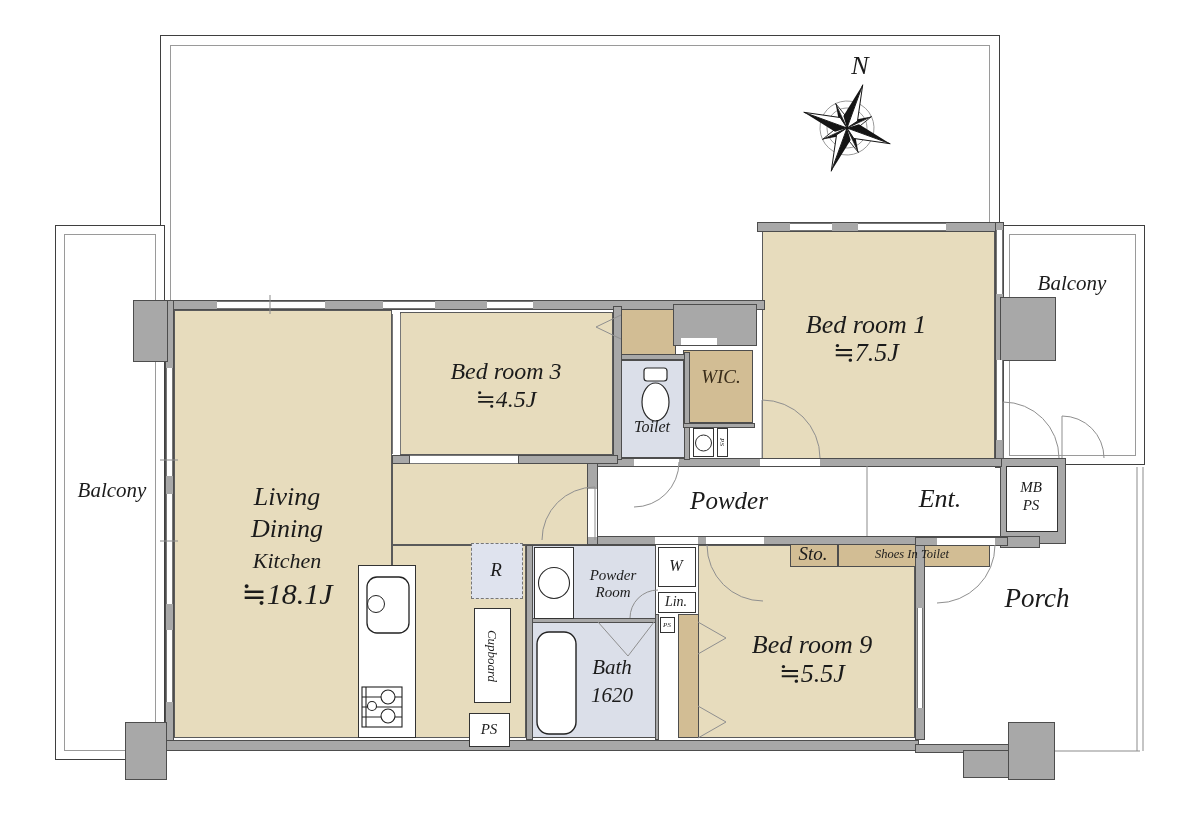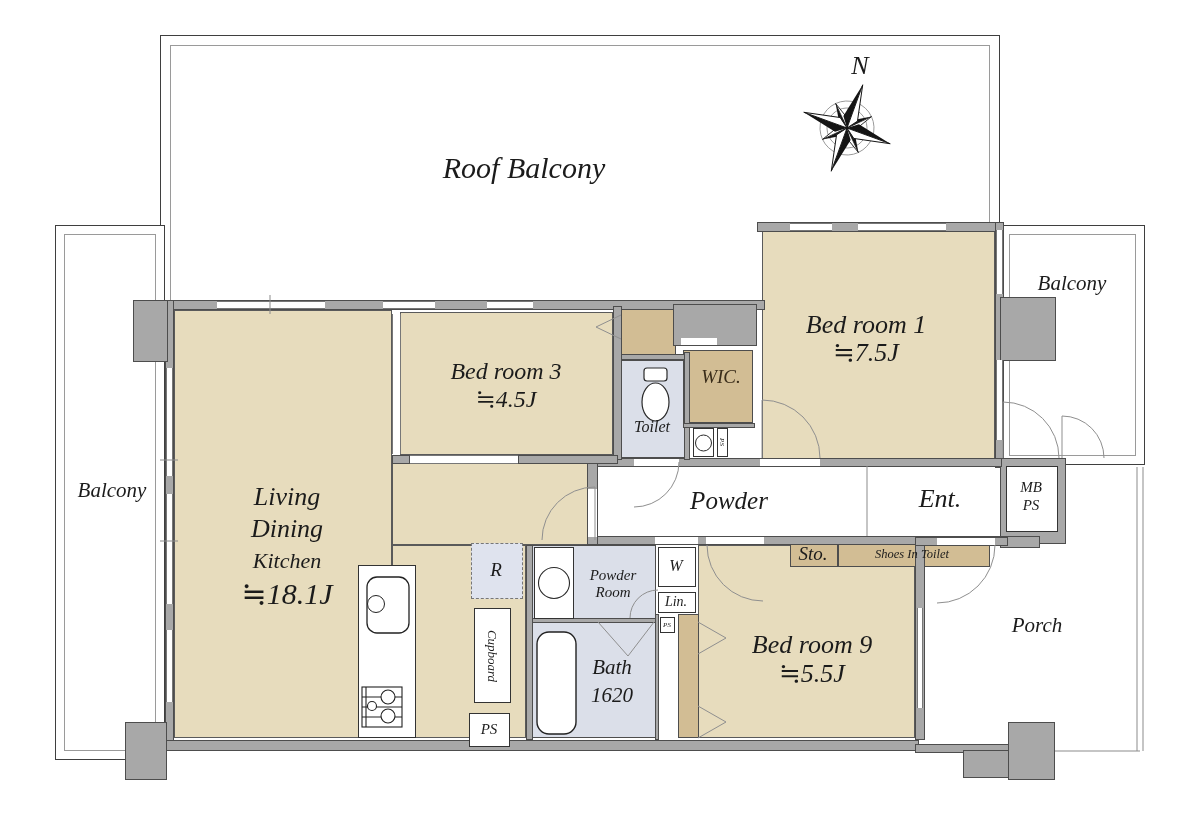--- a/index.html
+++ b/index.html
@@ -196,25 +196,24 @@
         <path d="M0,-46 L-7.5,-10 L0,0 Z" fill="#141414" transform="rotate(90)"></path>
           <path d="M0,-46 L7.5,-10 L0,0 Z" fill="#fff" stroke="#141414" stroke-width="0.9" transform="rotate(90)"></path>
         <path d="M0,-46 L-7.5,-10 L0,0 Z" fill="#141414" transform="rotate(180)"></path>
           <path d="M0,-46 L7.5,-10 L0,0 Z" fill="#fff" stroke="#141414" stroke-width="0.9" transform="rotate(180)"></path>
         <path d="M0,-46 L-7.5,-10 L0,0 Z" fill="#141414" transform="rotate(270)"></path>
           <path d="M0,-46 L7.5,-10 L0,0 Z" fill="#fff" stroke="#141414" stroke-width="0.9" transform="rotate(270)"></path>
       </g>
     </g>
   </svg>
 
-  <div class="lbl" style="left:524px;top:168px;font-size:30px">Roof Balcony</div>
   <div class="lbl" style="left:860px;top:66px;font-size:26px">N</div>
   <div class="lbl" style="left:112px;top:490px;font-size:21px">Balcony</div>
   <div class="lbl" style="left:1072px;top:283px;font-size:21px">Balcony</div>
-  <div class="lbl" style="left:1037px;top:625px;font-size:21px">Porch</div>
+  <div class="lbl" style="left:1037px;top:599px;font-size:27px">Porch</div>
 
   <div class="lbl" style="left:866px;top:325px;font-size:26px">Bed room 1</div>
   <div class="lbl" style="left:866px;top:353px;font-size:26px">≒7.5J</div>
   <div class="lbl" style="left:506px;top:372px;font-size:24px">Bed room 3</div>
   <div class="lbl" style="left:506px;top:400px;font-size:24px">≒4.5J</div>
   <div class="lbl" style="left:812px;top:645px;font-size:26px">Bed room 9</div>
   <div class="lbl" style="left:812px;top:674px;font-size:26px">≒5.5J</div>
 
   <div class="lbl" style="left:287px;top:497px;font-size:26px">Living</div>
   <div class="lbl" style="left:287px;top:529px;font-size:26px">Dining</div>

